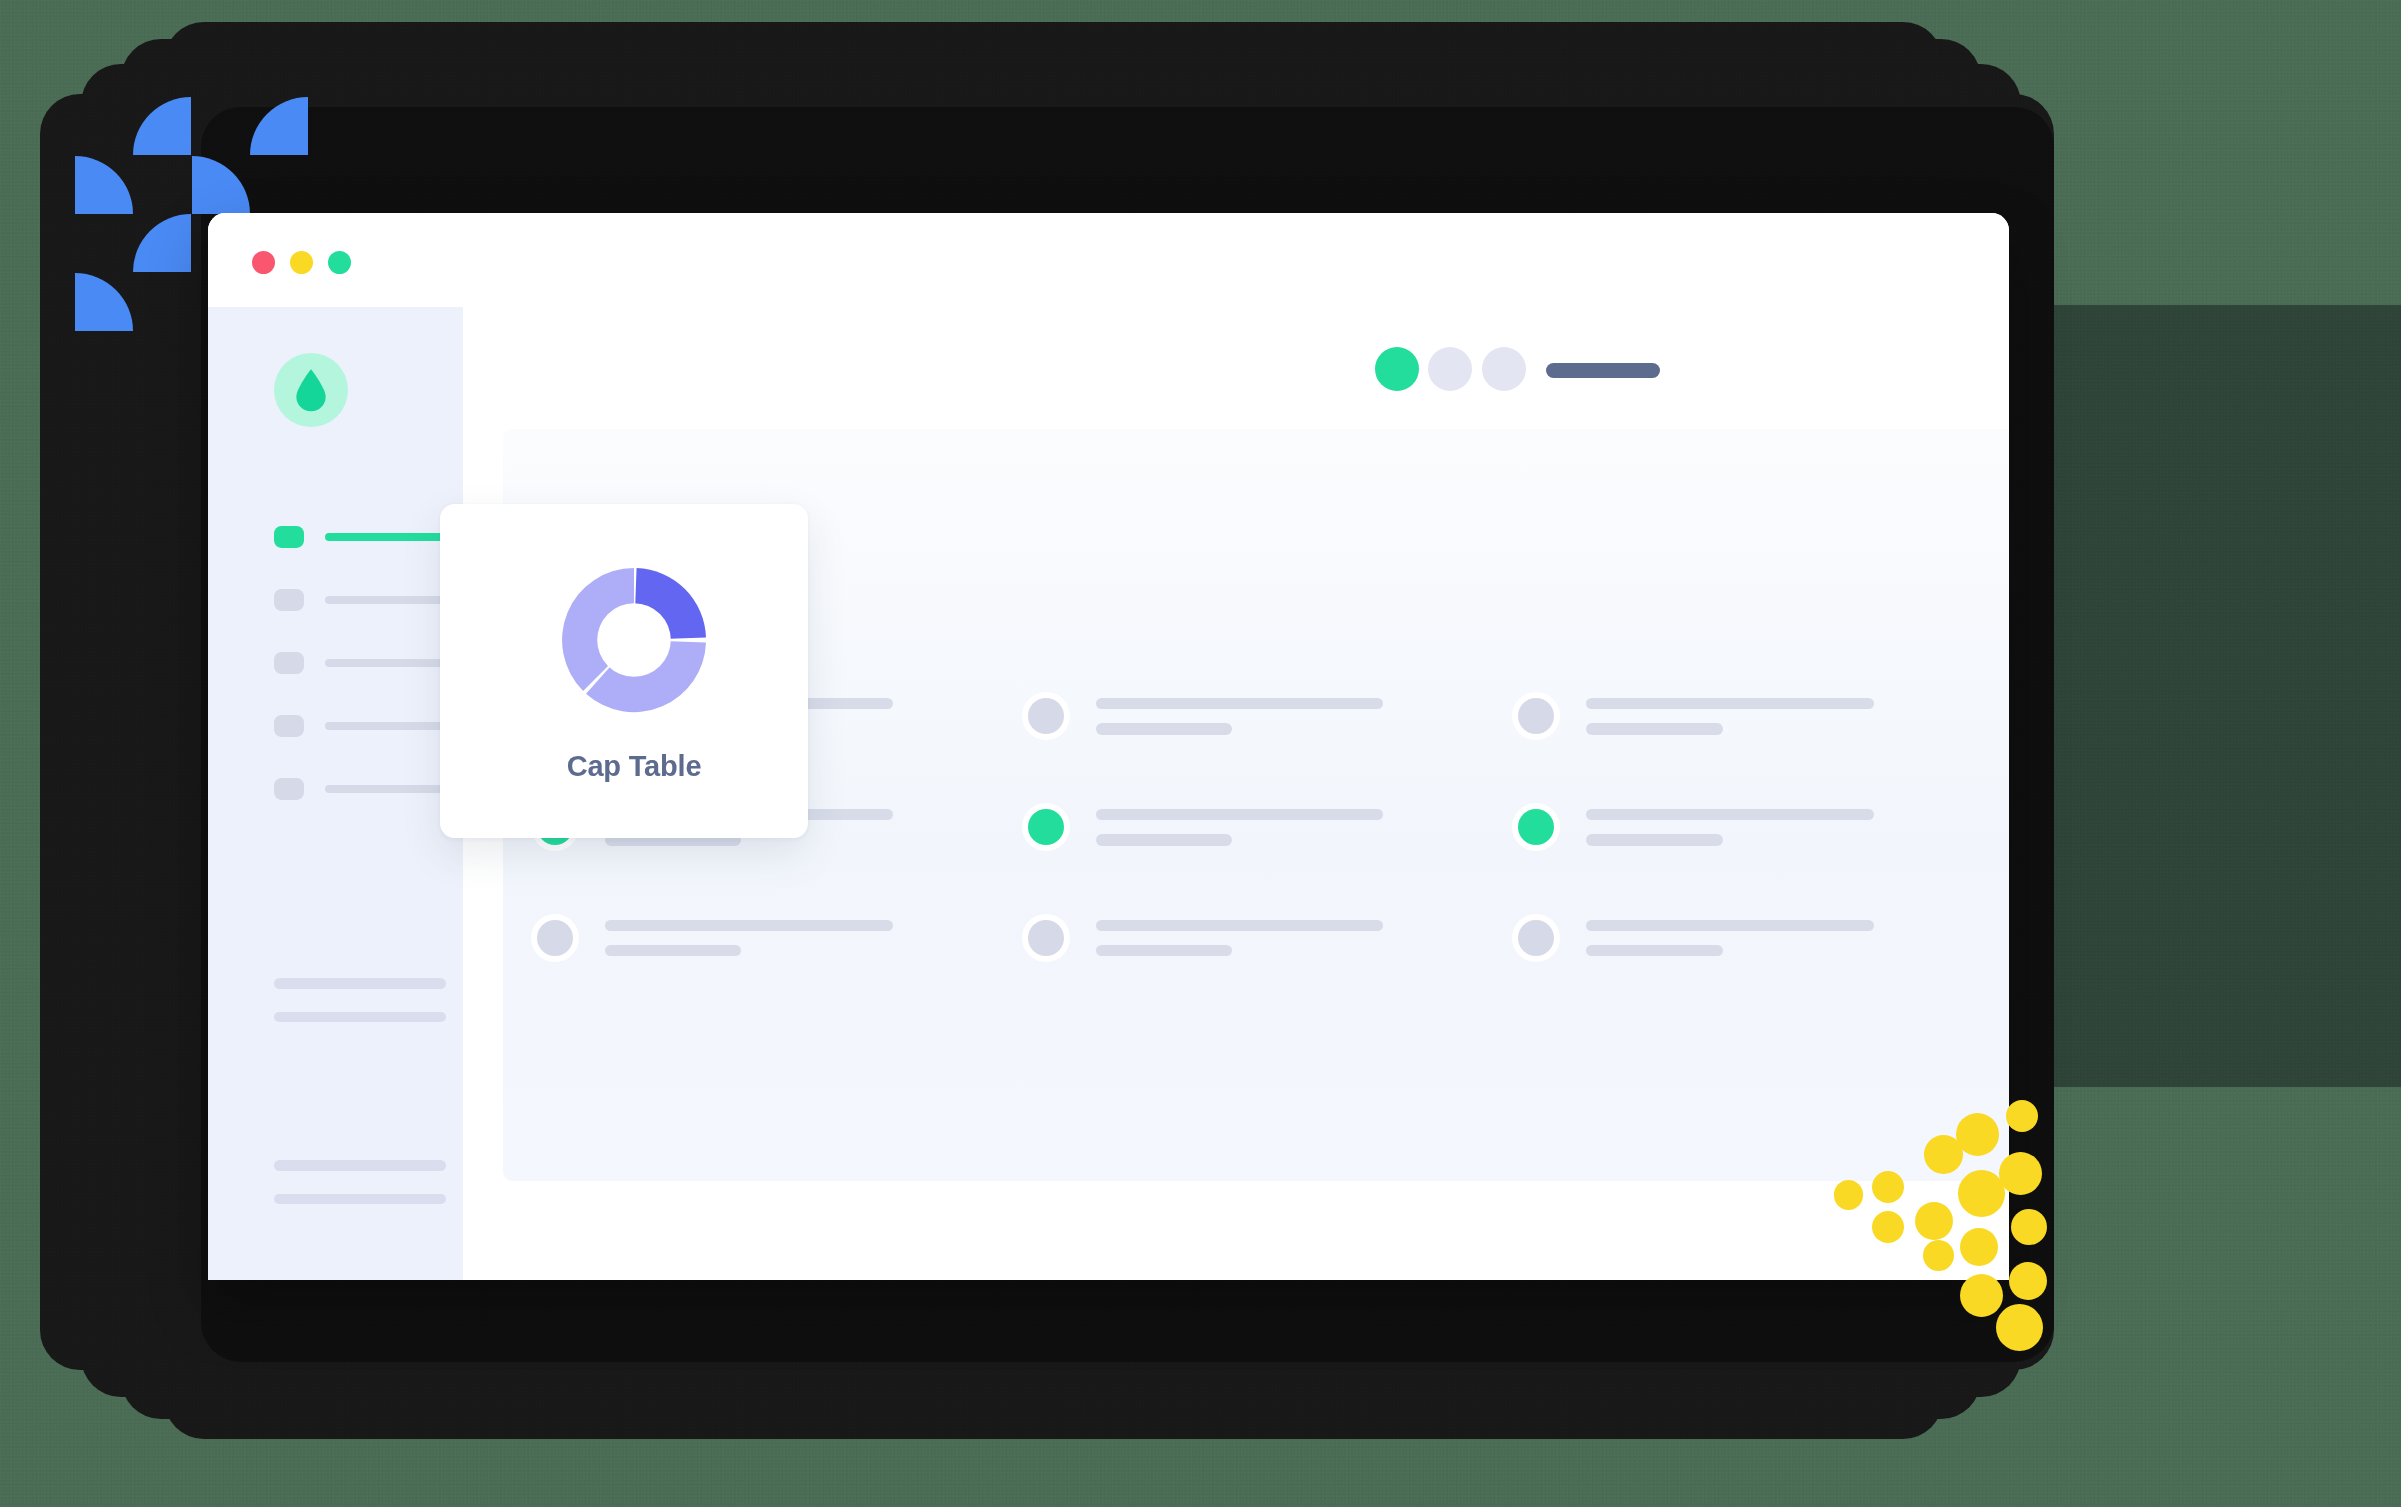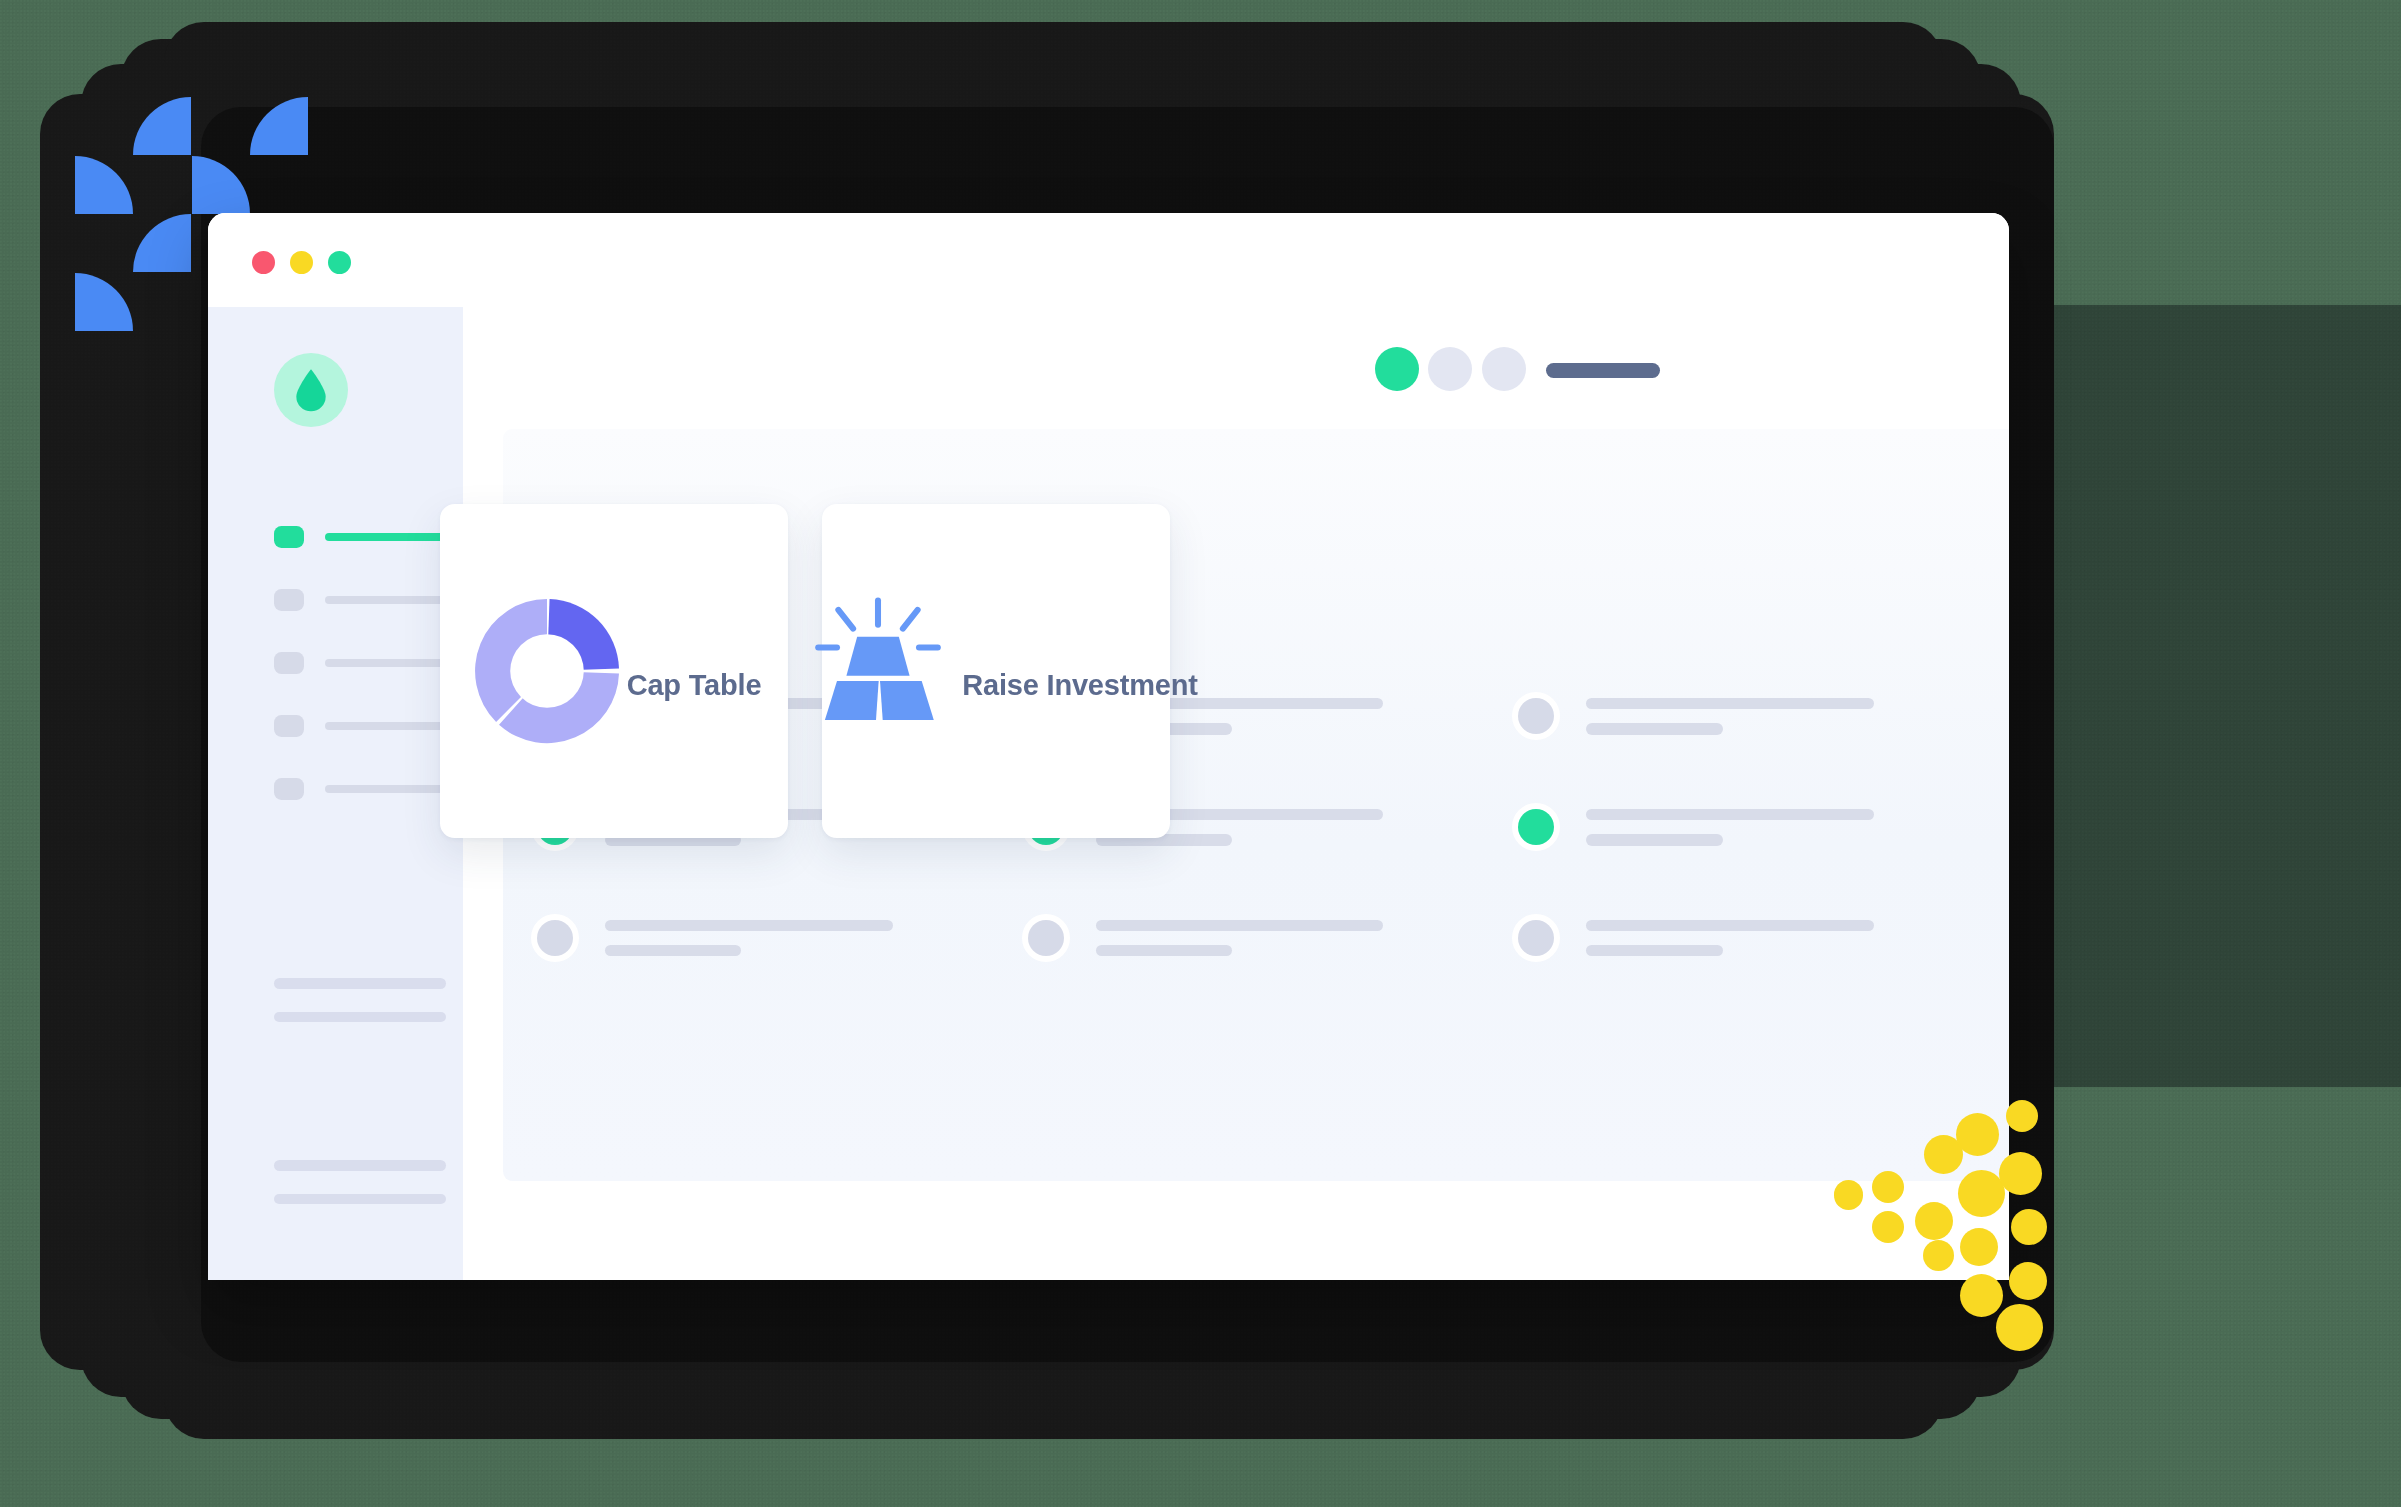--- a/index.html
+++ b/index.html
@@ -96,21 +96,21 @@
   .item.green .avatar{background:#22dd9c;}
   .ilines{margin-left:32px;flex:1;}
   .il1{height:11.4px;border-radius:6px;background:#d8dce9;width:78%;margin-bottom:14px;}
   .il2{height:11.4px;border-radius:6px;background:#d8dce9;width:37%;}
 
   
   #cards{position:absolute;left:440px;top:504px;display:flex;gap:34px;z-index:5;}
   .card{
     width:348px;height:334px;background:#fff;border-radius:14.8px;
     box-shadow:0 16px 40px rgba(40,55,90,.10), 0 1.3px 4px rgba(40,55,90,.05);
-    display:flex;flex-direction:row;align-items:center;justify-content:center;
+    display:flex;flex-direction:column;align-items:center;justify-content:center;padding-left:20px;
   }
   .card-icon{height:161px;display:flex;align-items:center;justify-content:center;}
   .card-label{
     margin-top:29.5px;font-size:29px;font-weight:bold;color:#5c6b8e;
     letter-spacing:-0.2px;white-space:nowrap;
   }
 </style>
 </head>
 <body>
 
@@ -277,37 +277,20 @@
         <path d="M50 50 L51.6 5 A45 45 0 0 1 95 48.4 Z" fill="#6366f1"></path>
 
         <path d="M50 50 L95 51.6 A45 45 0 0 1 20 83.6 Z" fill="#aeaef8"></path>
         <circle cx="50" cy="50" r="23" fill="#ffffff"></circle>
       </svg>
     </div>
     <div class="card-label">Cap Table</div>
   </div>
 
 
-  <div class="card">
-    <div class="card-icon">
-      <svg width="168" height="168" viewBox="0 0 125 125">
-        <g stroke="#6699f7" stroke-width="4.5" stroke-linecap="round">
-          <line x1="62.5" y1="10" x2="62.5" y2="28"></line>
-          <line x1="33" y1="17" x2="44" y2="31"></line>
-          <line x1="92" y1="17" x2="81" y2="31"></line>
-          <line x1="18" y1="45" x2="32" y2="45"></line>
-          <line x1="107" y1="45" x2="93" y2="45"></line>
-        </g>
-        <path d="M47 37 h31 l8 29 h-47 Z" fill="#6699f7"></path>
-        <path d="M32 70 h31 l-2 29 h-38 Z" fill="#6699f7"></path>
-        <path d="M64 70 h31 l9 29 h-38 Z" fill="#6699f7"></path>
-      </svg>
-    </div>
-    <div class="card-label">Raise Investment</div>
-  </div>
 
 </div>
 
 <div id="dots">
     <div class="ydot" style="left: 27.5px; top: 106px; height: 29.5px; width: 29.5px; background: rgb(249, 217, 35);"></div>
     <div class="ydot" style="left: 66px; top: 97px; height: 32px; width: 32px; background: rgb(249, 217, 35);"></div>
     <div class="ydot" style="left: 66px; top: 137px; height: 32px; width: 32px; background: rgb(249, 217, 35);"></div>
     <div class="ydot" style="left: 109px; top: 128px; height: 38px; width: 38px; background: rgb(249, 217, 35);"></div>
     <div class="ydot" style="left: 117px; top: 166px; height: 31px; width: 31px; background: rgb(249, 217, 35);"></div>
     <div class="ydot" style="left: 118px; top: 61px; height: 39px; width: 39px; background: rgb(249, 217, 35);"></div>

